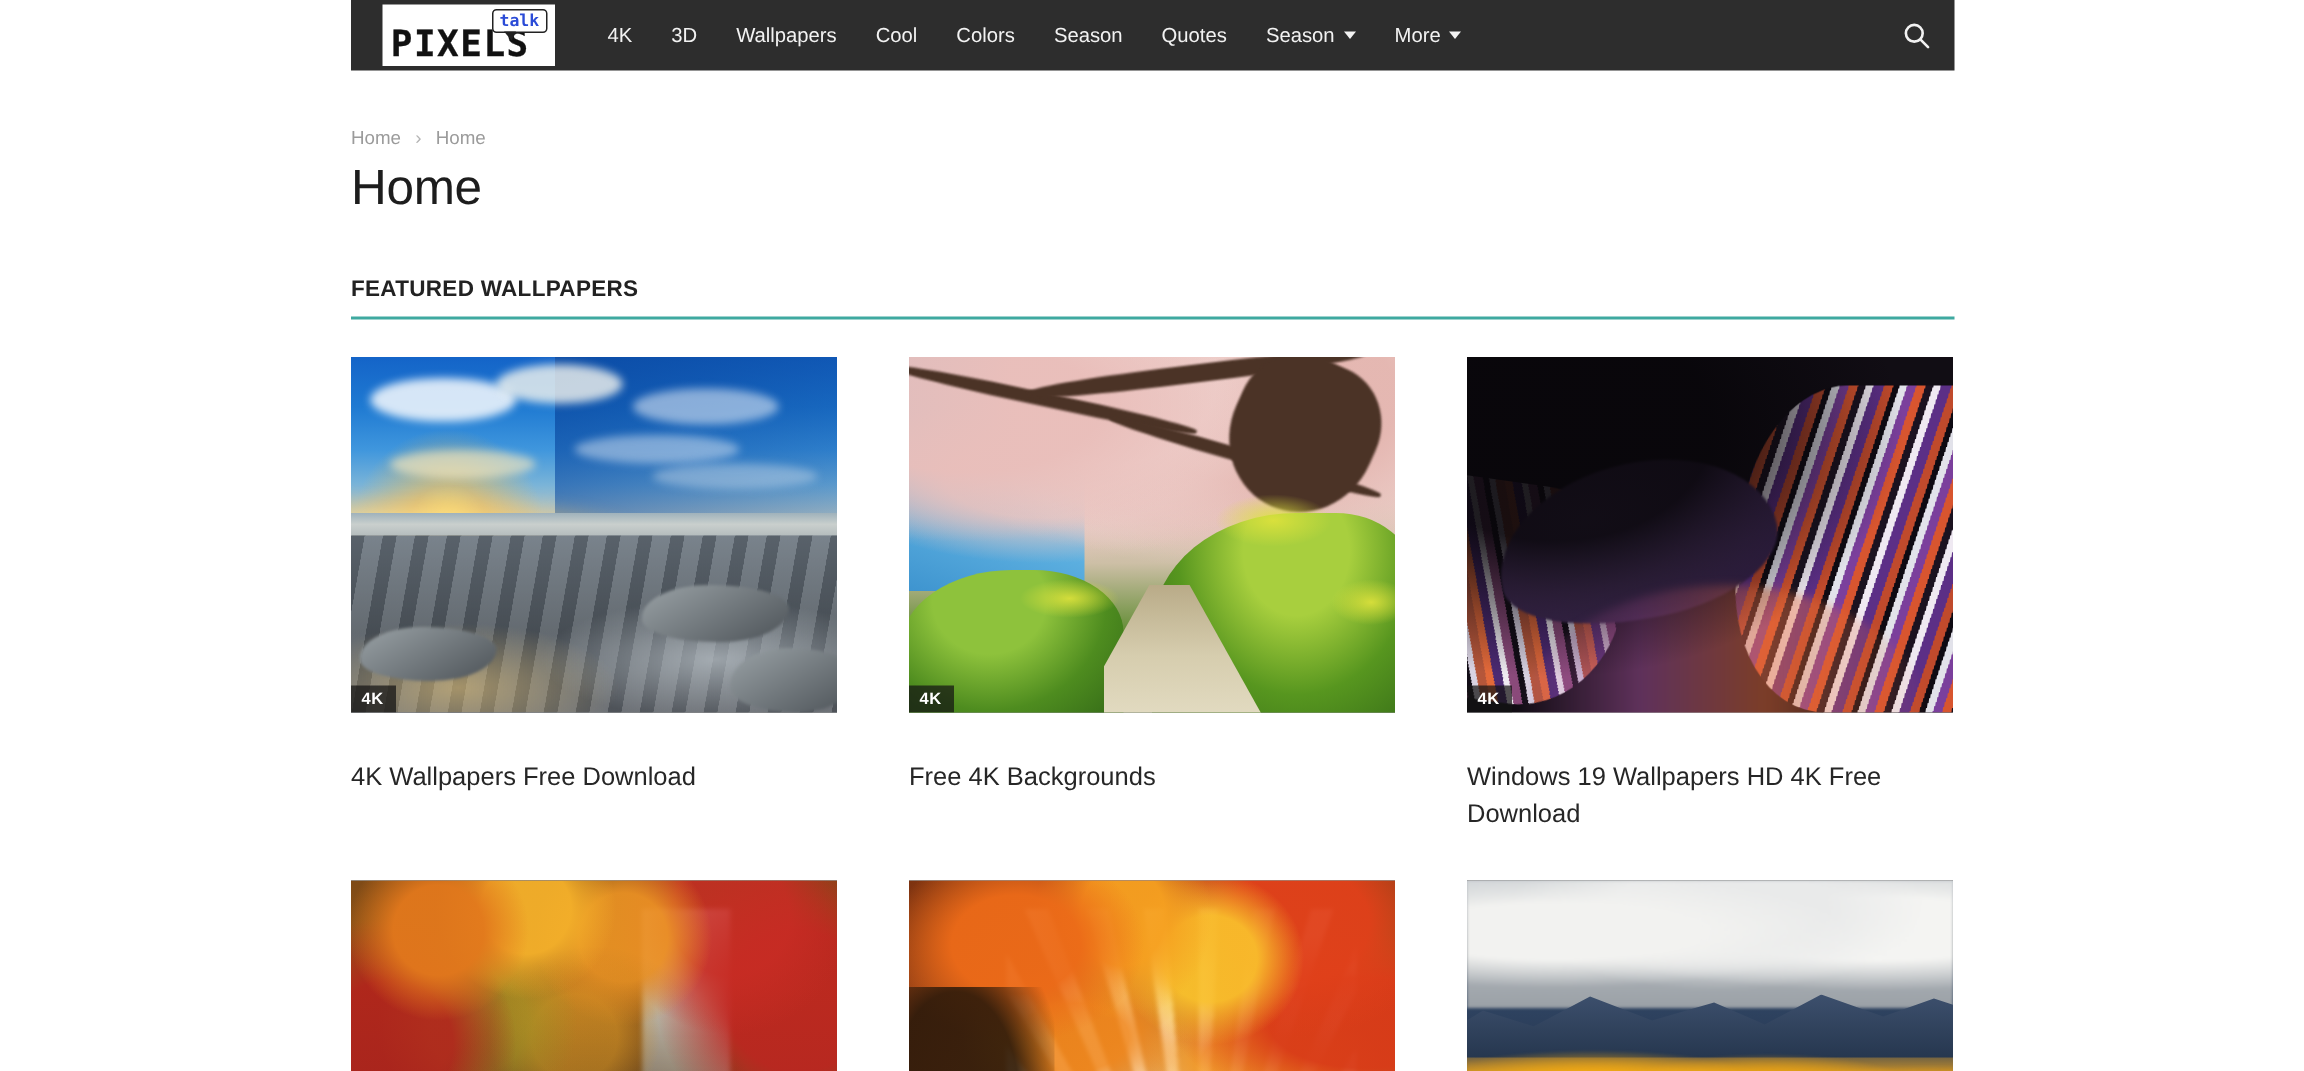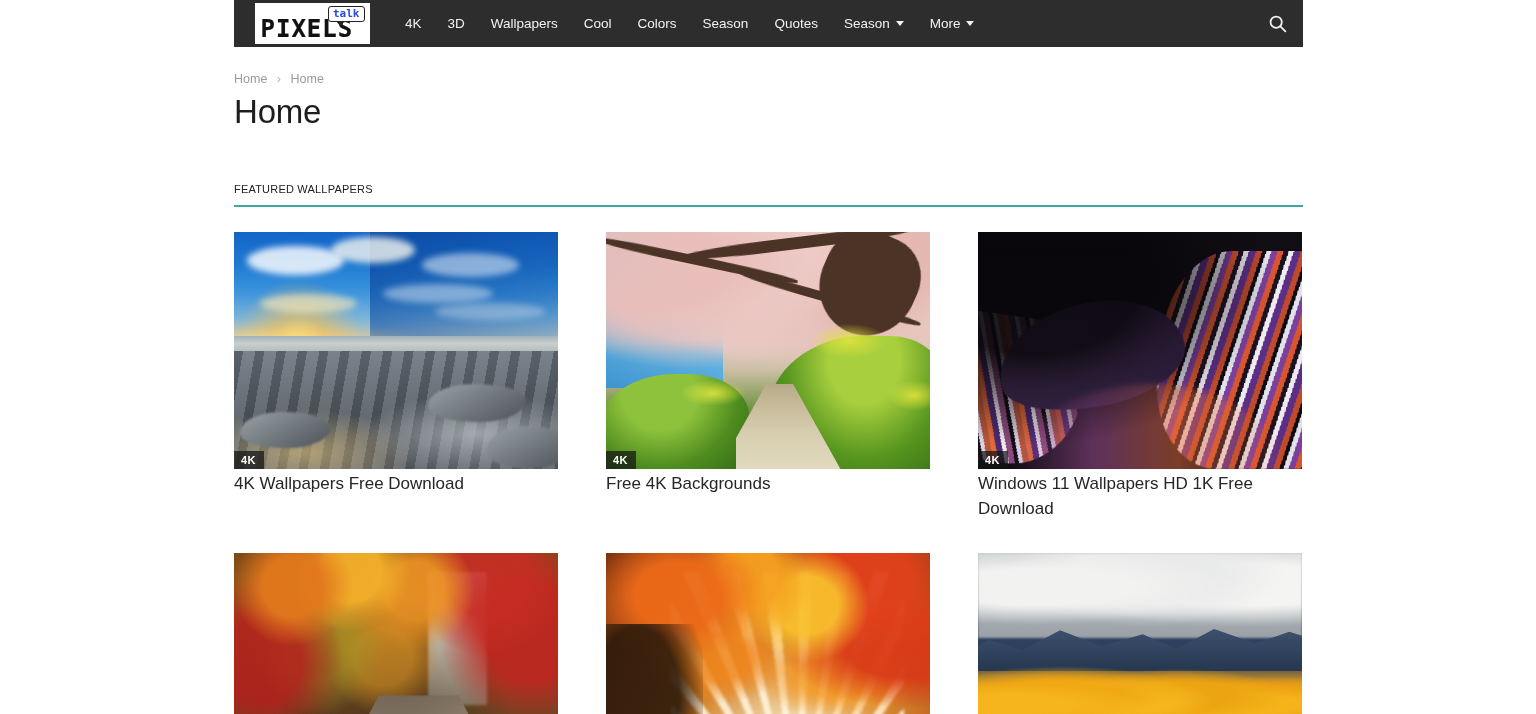--- a/index.html
+++ b/index.html
@@ -59,30 +59,30 @@
     border-right: 4.5px solid transparent;
     border-top: 5px solid #f2f2f2;
   }
   .search-btn {
     width: 52px; height: 47px; display: flex; align-items: center;
     justify-content: center; cursor: pointer; flex: none;
   }
 
   
   .content { position: absolute; left: 234px; top: 47px; width: 1069px; }
-  .breadcrumb { margin-top: 25px; font-size: 12.5px; color: #9b9b9b; }
+  .breadcrumb { margin-top: 38px; font-size: 12.5px; color: #9b9b9b; }
   .breadcrumb a { color: #9b9b9b; text-decoration: none; cursor: pointer; }
   .crumb-sep { margin: 0 6px; color: #b4b4b4; }
   .page-title {
     margin-top: 7px;
     font-size: 33px; font-weight: 400; color: #1d1d1d; letter-spacing: -0.2px;
   }
   .section-head {
-    margin-top: 52px;
-    font-size: 11px; font-weight: 400; color: #222; letter-spacing: 0.2px;
+    margin-top: 40px;
+    font-size: 15px; font-weight: 700; color: #222; letter-spacing: 0.2px;
   }
   .section-rule {
     margin-top: 10px; width: 1069px; height: 2px; background: #3fa9a0;
   }
 
   .grid {
     margin-top: 25px;
     display: grid;
     grid-template-columns: 324px 324px 324px;
     column-gap: 48px;
@@ -93,21 +93,21 @@
     position: relative; width: 324px; height: 237px; overflow: hidden;
     background: #333;
   }
   .badge {
     position: absolute; left: 0; bottom: 0;
     background: rgba(20,20,20,0.72);
     color: #fff; font-size: 11px; font-weight: 700;
     padding: 3px 8px 3px 7px; letter-spacing: 0.3px;
   }
   .card-title {
-    margin-top: 2px; font-size: 17px; line-height: 25px;
+    margin-top: 30px; font-size: 17px; line-height: 25px;
     color: #262626; font-weight: 400;
   }
   .row2 { margin-top: 32px; }
 
   
   .art { position: absolute; inset: 0; }
   .lay { position: absolute; }
 
   
   .sunset { background:
@@ -369,21 +369,21 @@
         <div class="thumb">
           <div class="art w11">
             <div class="lay w11-ribbon w11-right"></div>
             <div class="lay w11-ribbon w11-left"></div>
             <div class="lay w11-blob"></div>
             <div class="lay w11-sweep"></div>
             <div class="lay w11-fade"></div>
           </div>
           <div class="badge">4K</div>
         </div>
-        <div class="card-title">Windows 11 Wallpapers HD 1K Free Download</div>
+        <div class="card-title">Windows 19 Wallpapers HD 4K Free Download</div>
       </div>
     </div>
 
     <div class="grid row2">
 
       <div class="card">
         <div class="thumb">
           <div class="art autumn1">
             <div class="lay af-fall"></div>
             <div class="lay af-leaves"></div>

